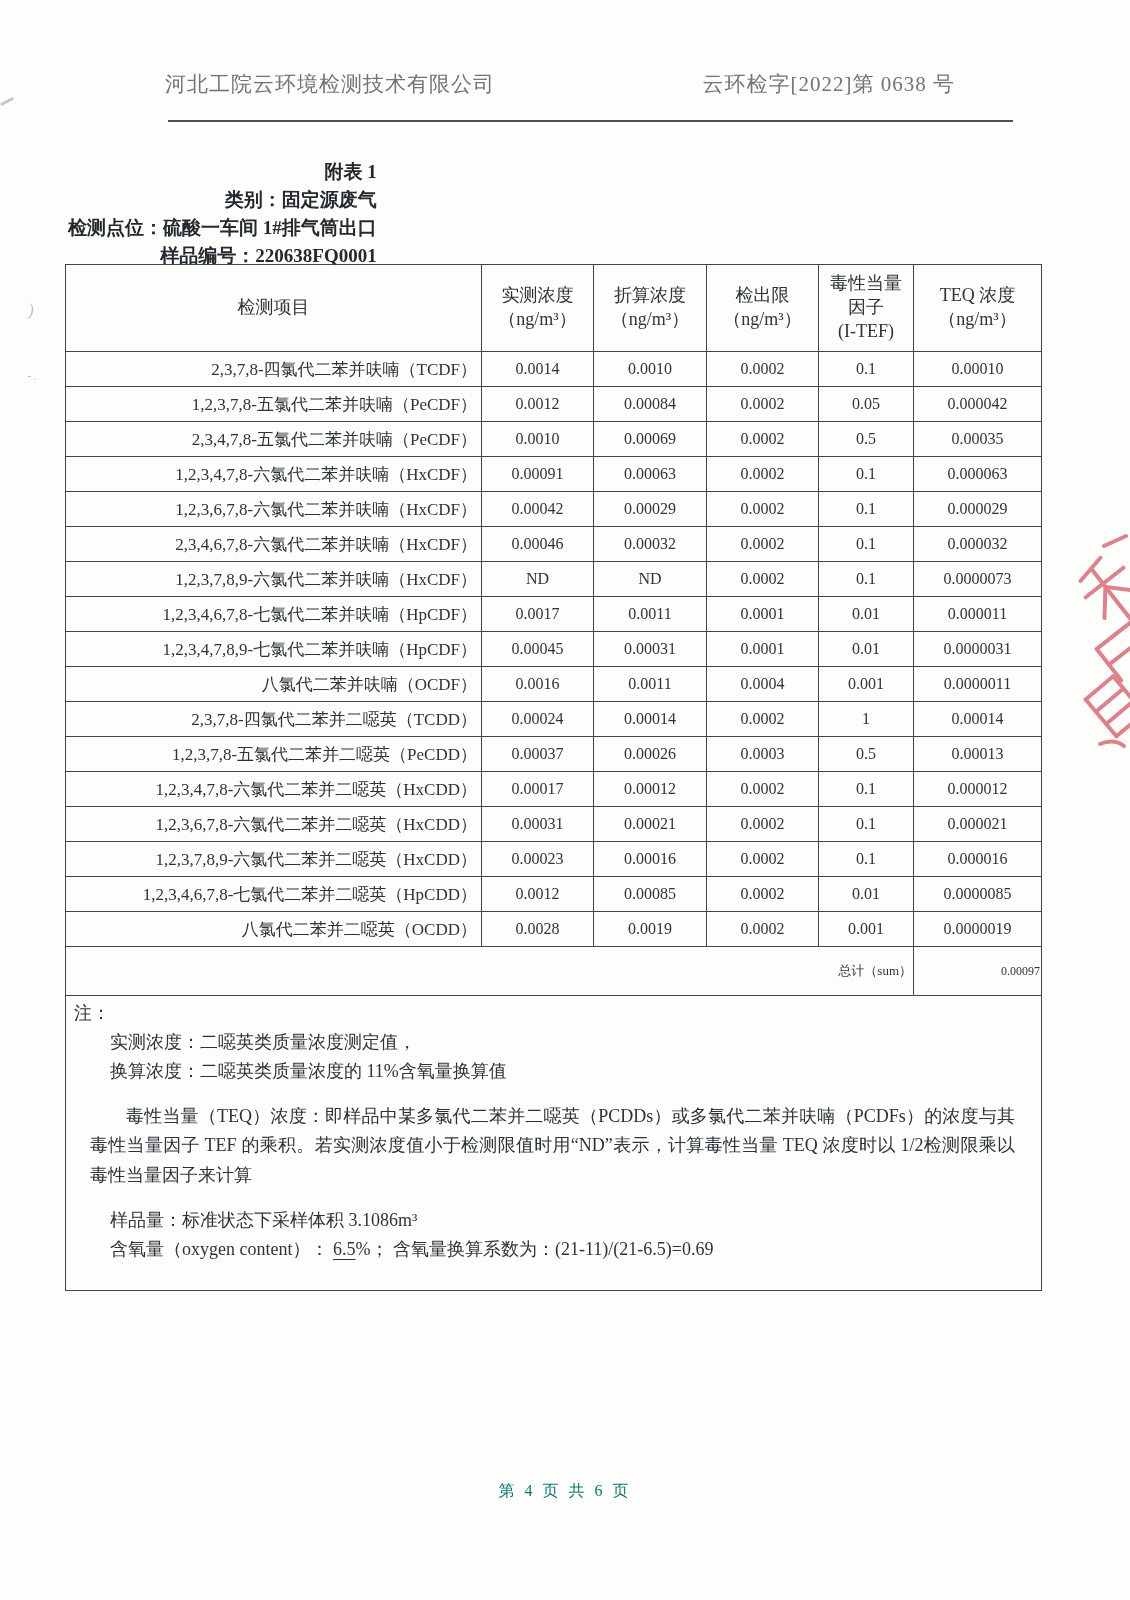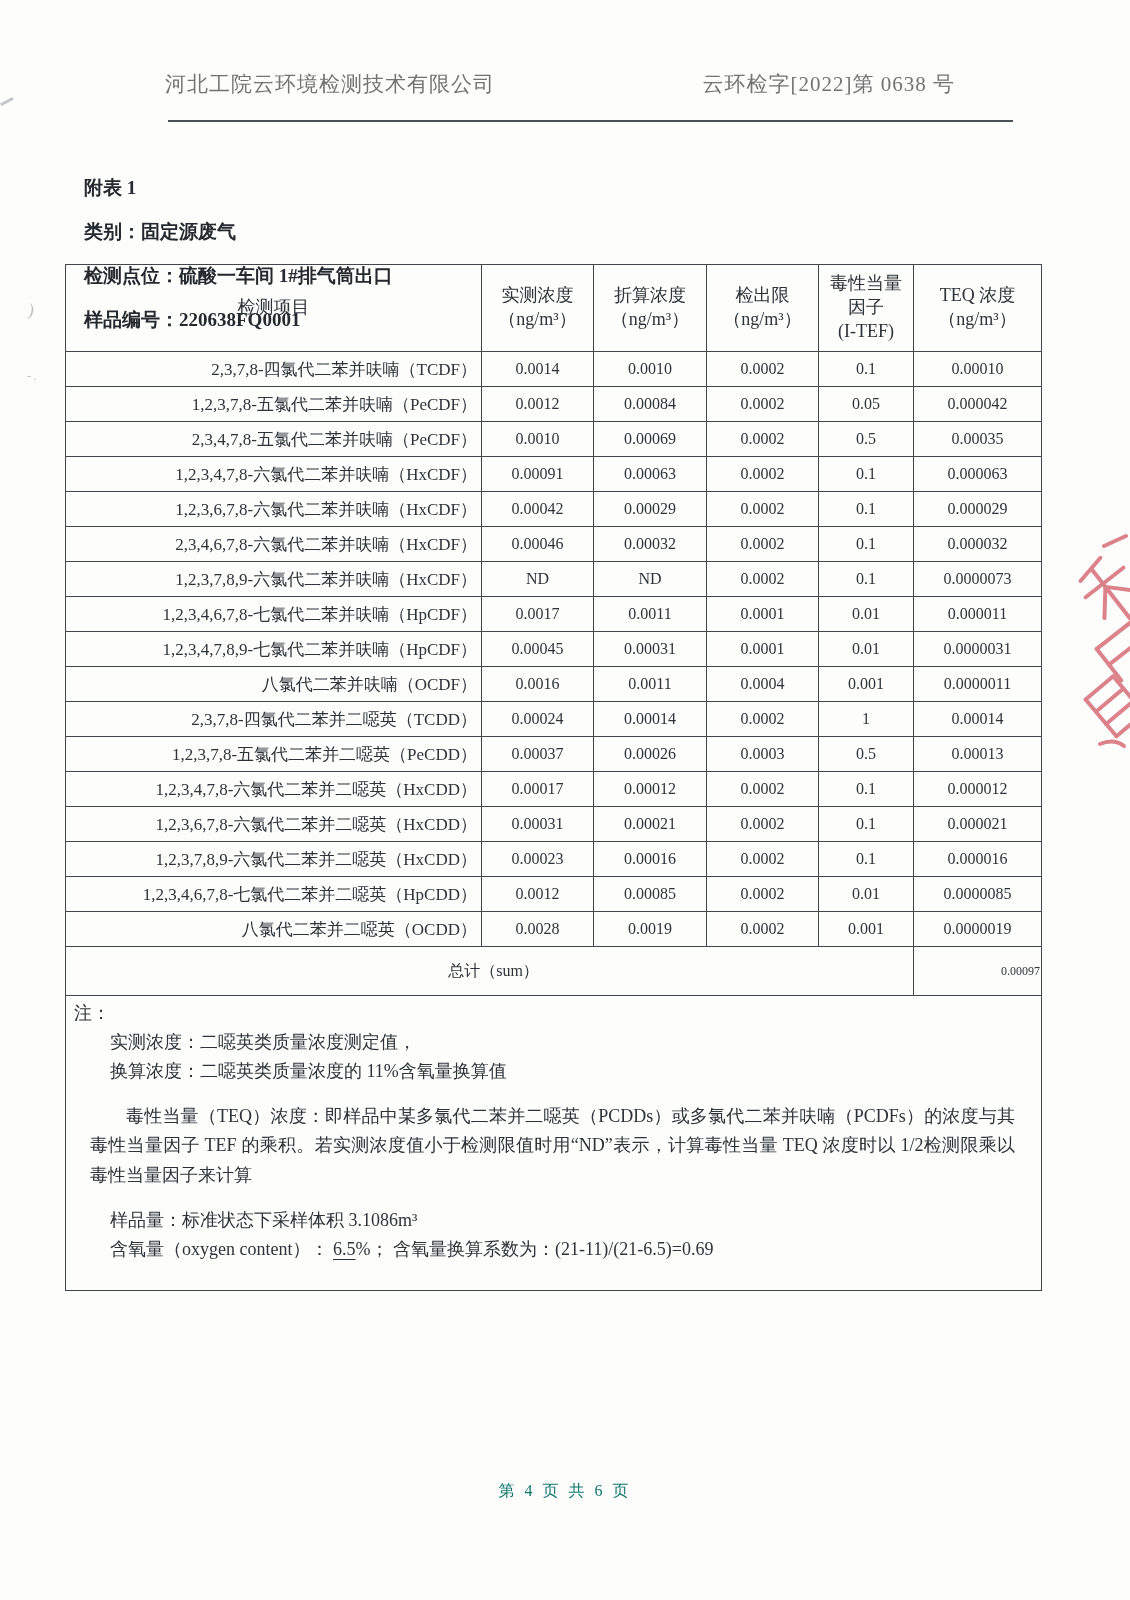--- a/index.html
+++ b/index.html
@@ -22,37 +22,37 @@
   .header-rule {
     position: absolute; left: 168px; top: 120px; width: 845px;
     border-top: 2px solid #4a5157;
   }
 
   
   .info-block {
     position: absolute; left: 68px; top: 158px;
     font-weight: bold; font-size: 19px; line-height: 28px; color: #23292e;
   }
-  .info-line { margin: 16px; }
+  .info-line { margin: 0; text-align: right; }
 
   
   table.results {
     position: absolute; left: 65px; top: 264px; width: 976px;
     border-collapse: collapse; table-layout: fixed;
     font-size: 17px; color: #2d3439;
   }
   table.results th, table.results td {
     border: 1.5px solid #41474d;
     font-weight: normal;
     overflow: hidden;
   }
   th.hdr { height: 84px; font-size: 18px; line-height: 1.32; text-align: center; vertical-align: middle; }
   td.c-name { height: 34px; text-align: right; padding: 0 4px 0 9px; font-size: 17px; white-space: nowrap; }
   td.c-val  { text-align: center; font-size: 16px; }
-  td.c-total { height: 46px; text-align: center; padding-left: 9px; font-size: 16px; }
+  td.c-total { height: 46px; text-align: right; padding-left: 9px; font-size: 13px; }
   td.c-total-val { text-align: right; font-size: 12px; margin-top: 40px; }
 
   
   td.notes-cell { vertical-align: top; padding: 4px 10px 26px 8px; }
   .note-head { margin: 0; font-size: 18px; line-height: 1.55; }
   .note-line { margin: 0; font-size: 18px; line-height: 1.62; text-indent: 2em; }
   .note-para { margin: 16px; font-size: 18px; line-height: 1.62; text-indent: 2em; text-align: justify; }
   .u-val { text-decoration: underline; text-underline-offset: 4px; }
 
   

